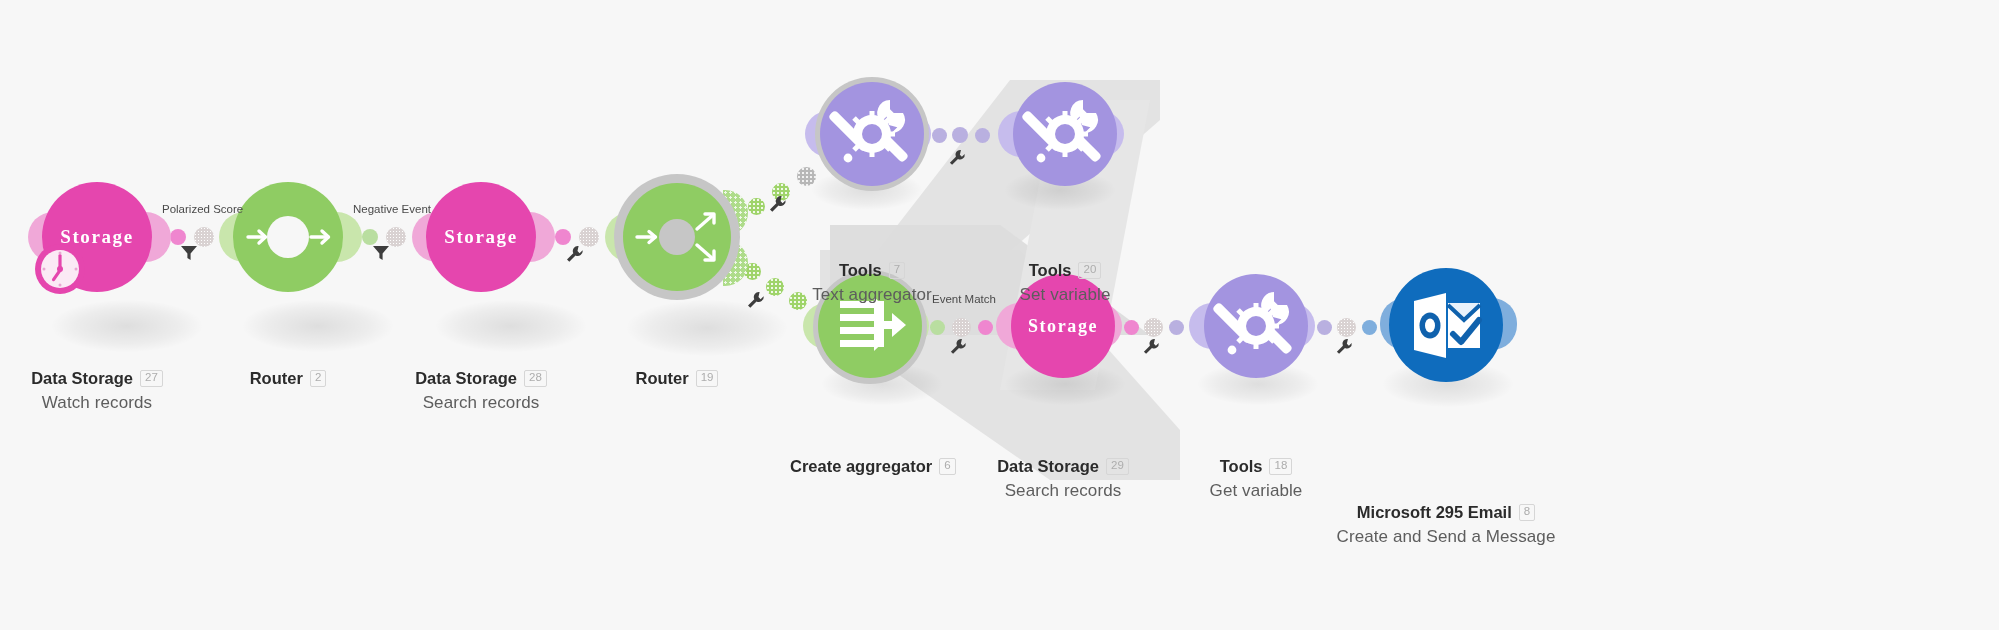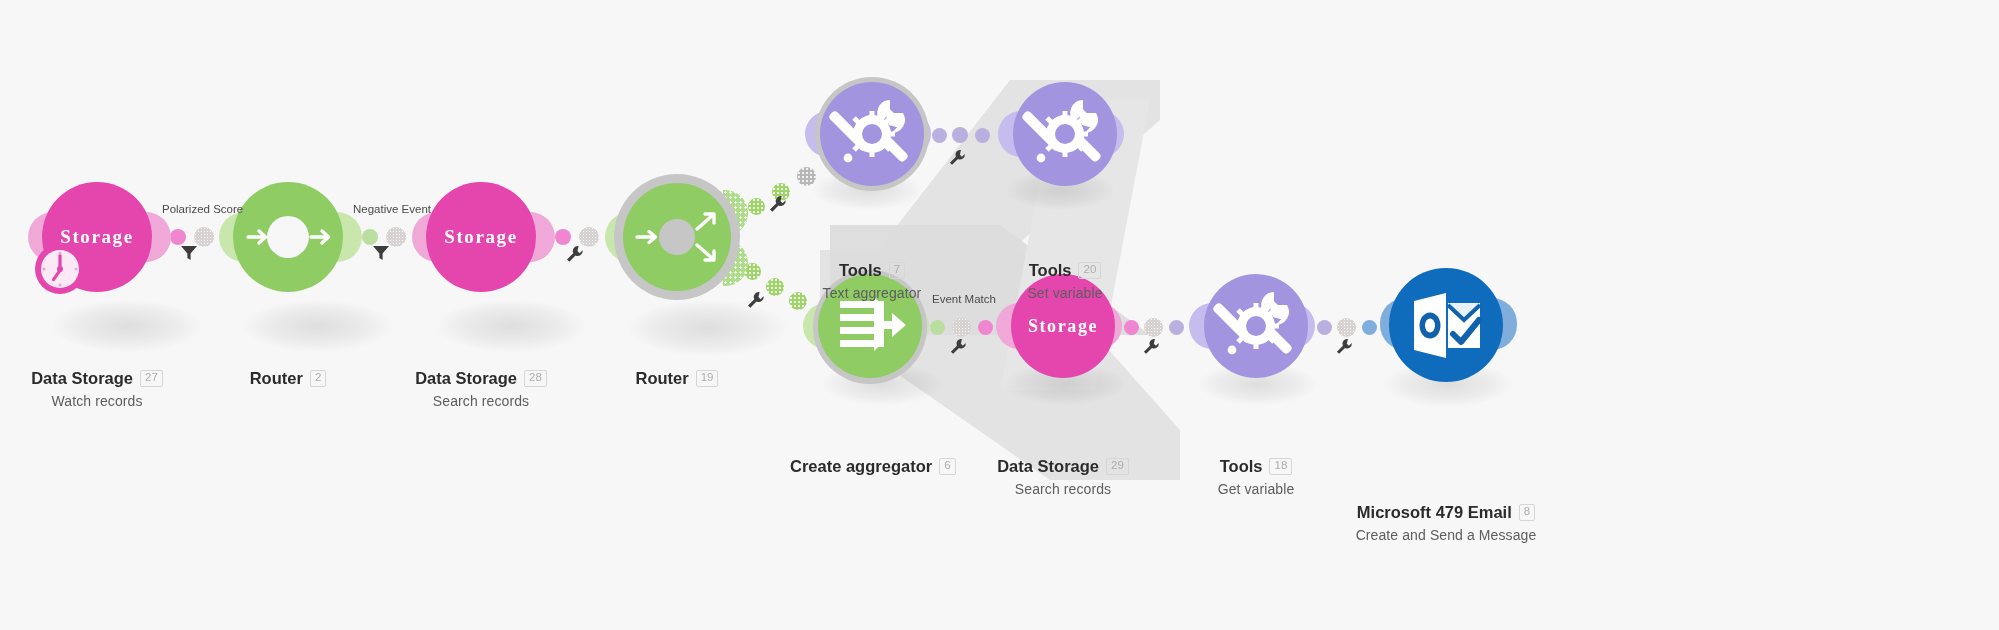--- a/index.html
+++ b/index.html
@@ -42,21 +42,21 @@
   .caption { position: absolute; text-align: center; z-index: 8; white-space: nowrap; }
   .cap-main {
     font-size: 16.5px; font-weight: bold; color: #2b2b2b;
     display: inline-flex; align-items: center; gap: 7px; line-height: 1;
   }
   .cap-id {
     font-size: 11.5px; font-weight: normal; color: #adadad;
     border: 1px solid #d6d6d6; border-radius: 2px;
     padding: 1px 4px 2px; line-height: 1; background: transparent;
   }
-  .cap-sub { font-size: 14px; color: #5d5d5d; margin-top: 5px; letter-spacing: .1px; }
+  .cap-sub { font-size: 17px; color: #5d5d5d; margin-top: 5px; letter-spacing: .1px; }
 
   
   .conn { position: absolute; z-index: 2; }
   .conn .dot { position: absolute; border-radius: 50%; }
   .conn .dot.mid {
     background-color: #d9d2d2;
     background-image: radial-gradient(#ffffff 34%, transparent 36%);
     background-size: 3px 3px;
   }
   .conn-label {
@@ -491,20 +491,20 @@
           <ellipse cx="41" cy="57.5" rx="5" ry="7" fill="#ffffff"></ellipse>
           <path d="M59 35 H91 V80 H59 Z" fill="#ffffff"></path>
           <path d="M59 35 L75 51 L91 35 Z" fill="#e9f2fb"></path>
           <path d="M59 37 L75 52 L91 37" fill="none" stroke="#1062ad" stroke-width="4"></path>
           <path d="M64 66 L72 74 L90 52" fill="none" stroke="#1062ad" stroke-width="6" stroke-linecap="round" stroke-linejoin="round"></path>
         </svg>
       </span>
     </div>
     <div class="caption" style="left:1326px; top:504px; width:240px;">
       <div class="cap-main">
-        <span>Microsoft 479 Email</span>
+        <span>Microsoft 295 Email</span>
         <span class="cap-id">8</span>
       </div>
       <div class="cap-sub">Create and Send a Message</div>
     </div>
   </div>
 
 </div>
 
 </body></html>

